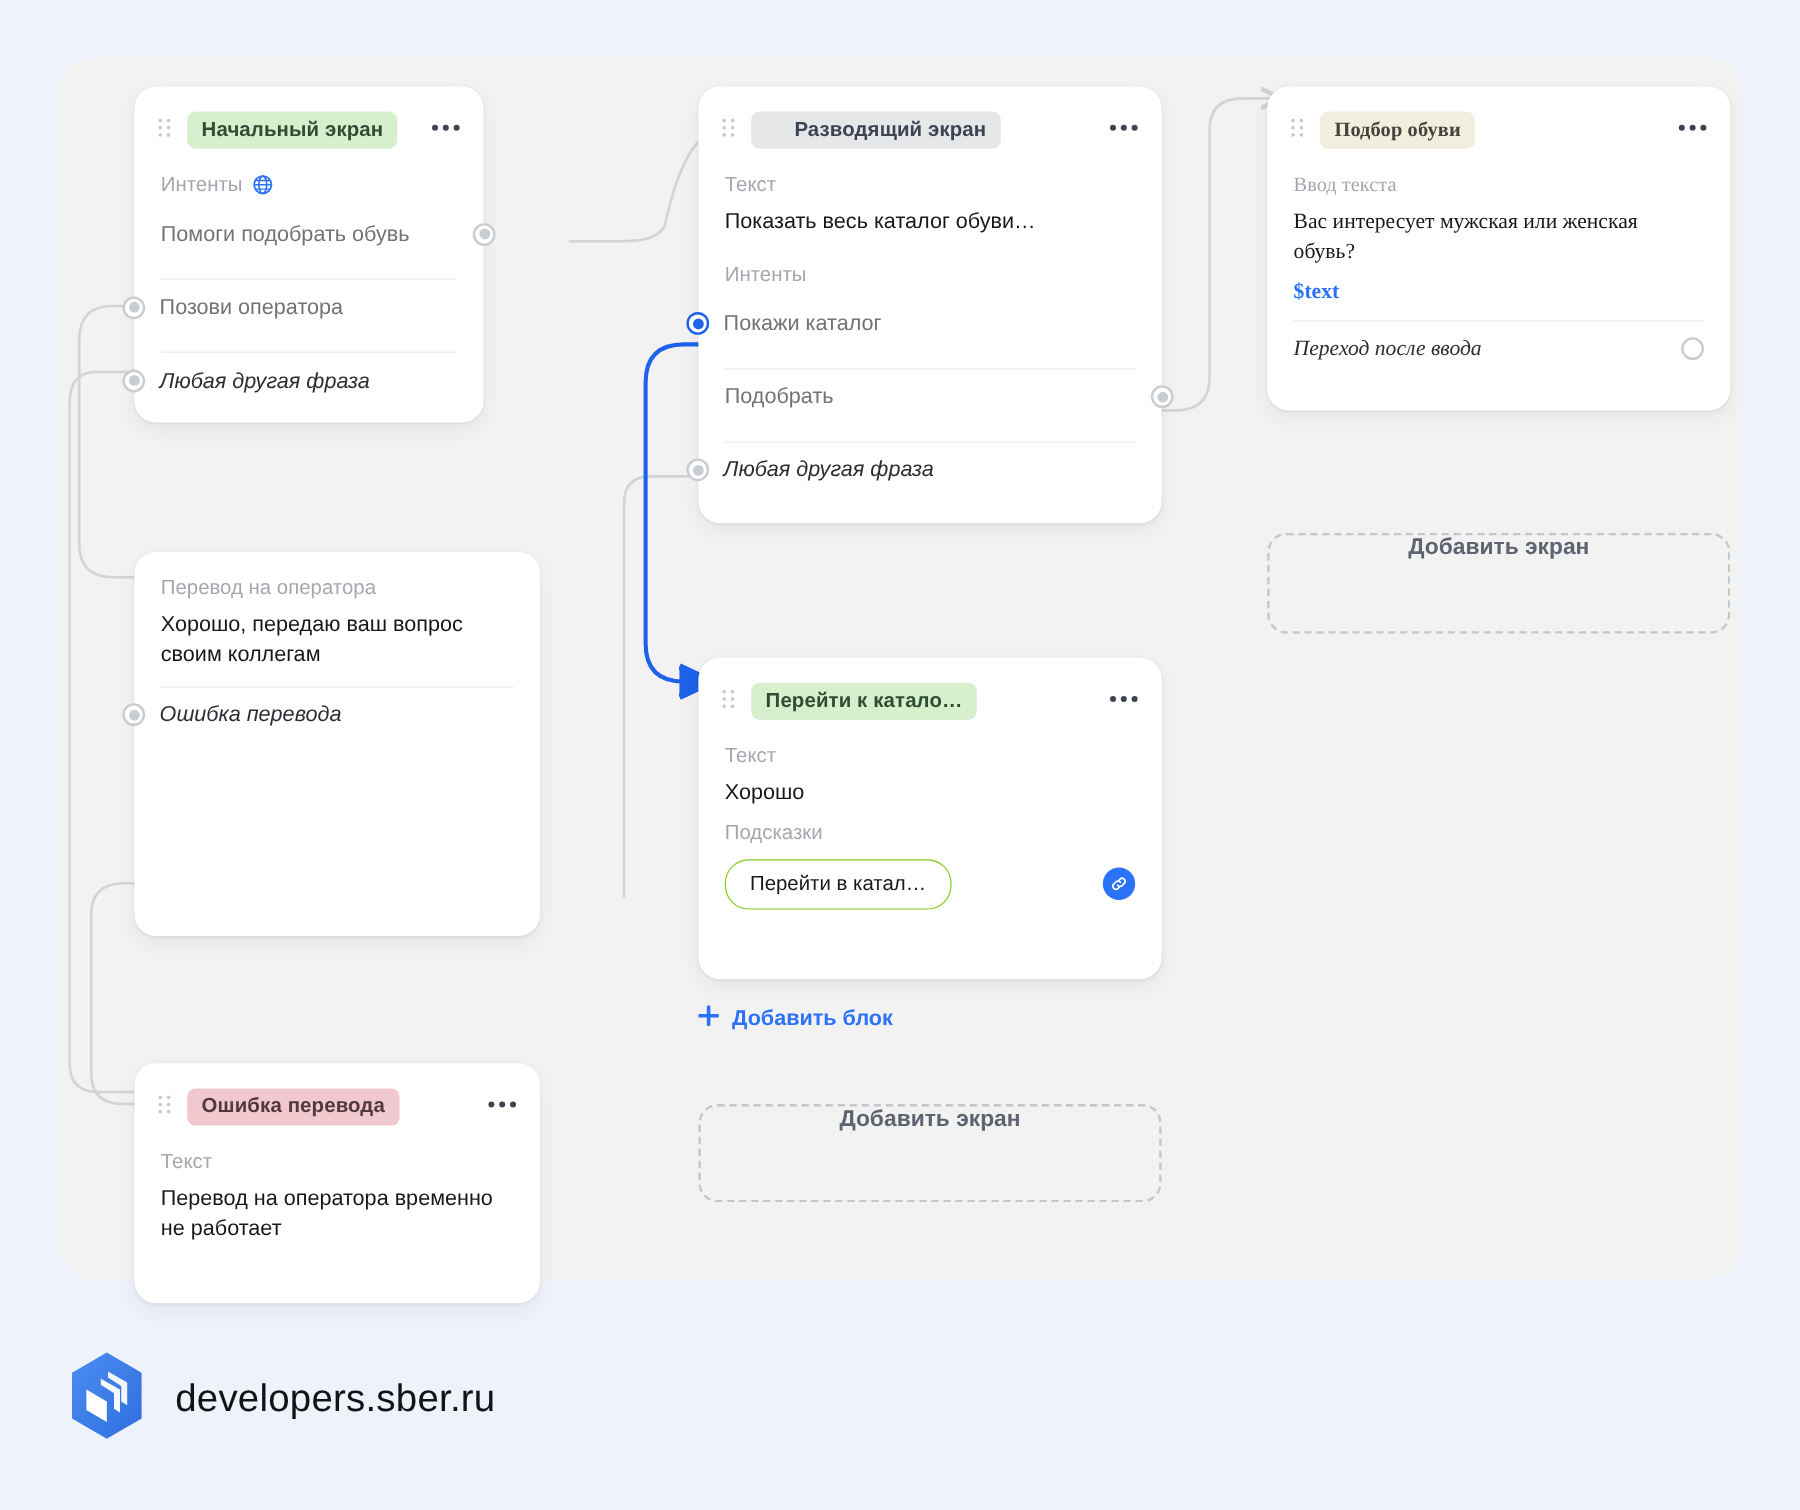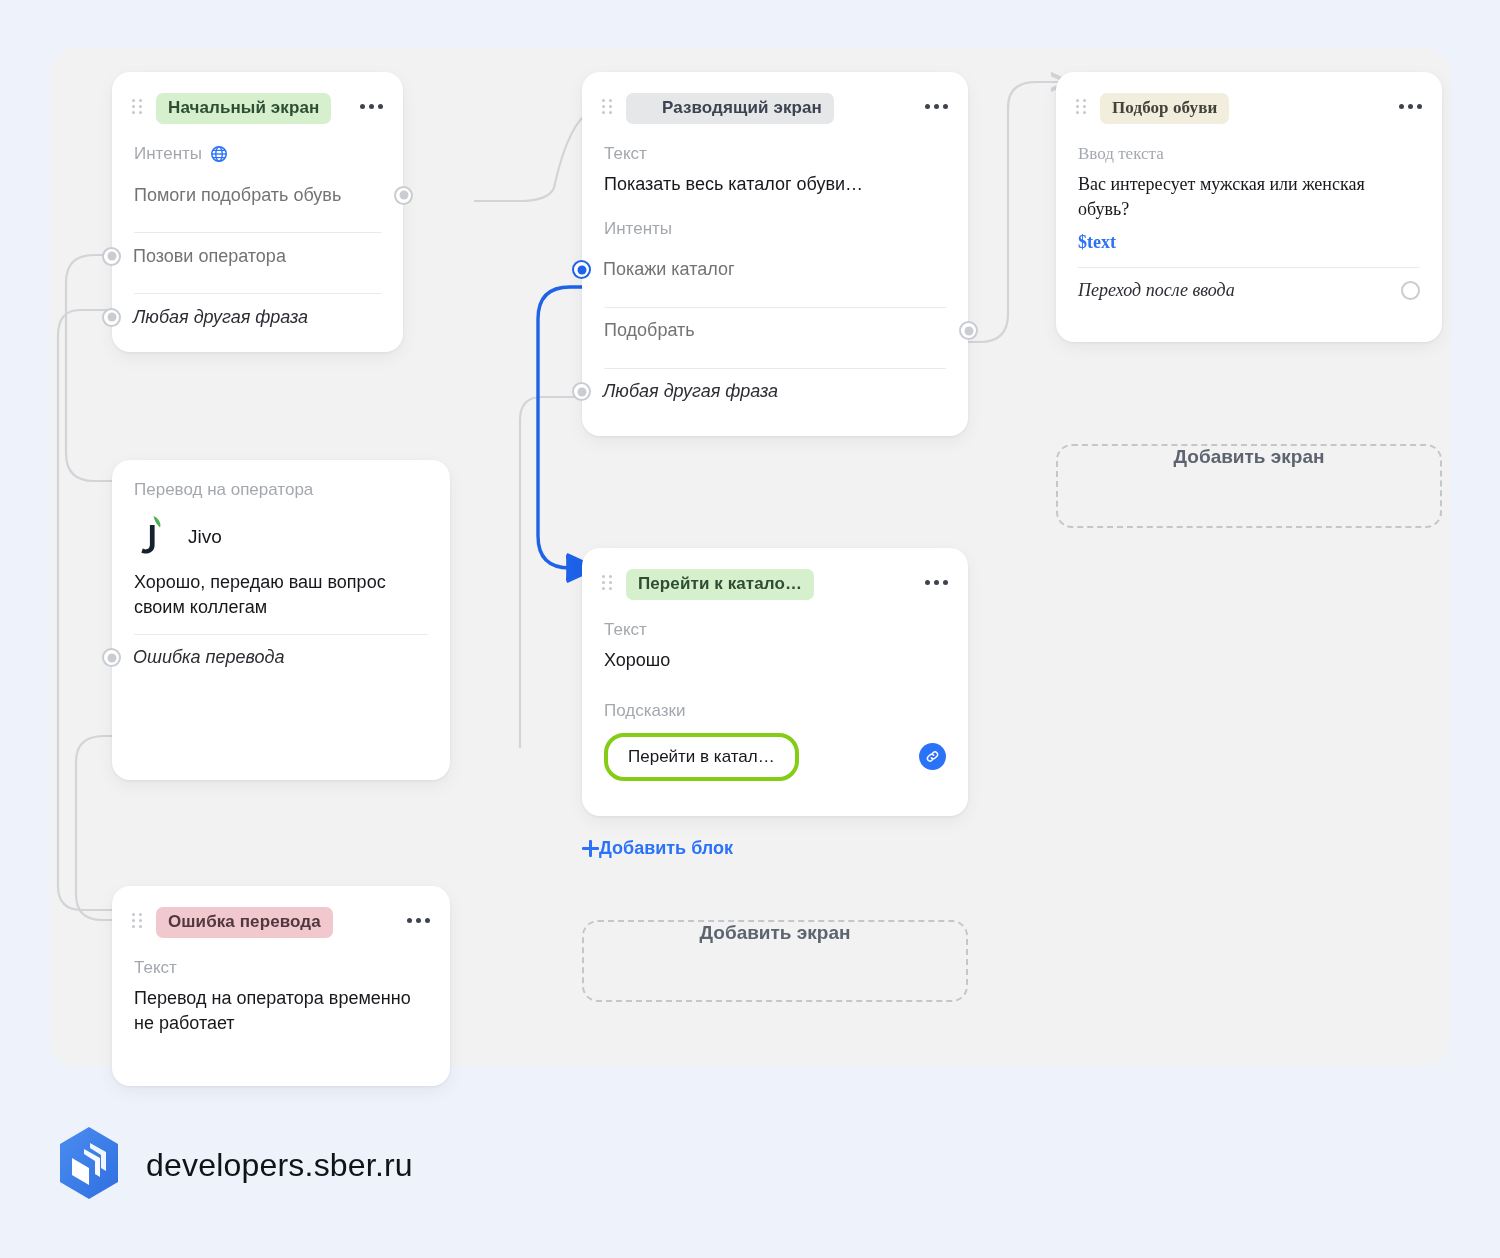--- a/index.html
+++ b/index.html
@@ -116,40 +116,40 @@
 
   .globe { width: 18px; height: 18px; display:inline-block; }
 
   
   .jivo-row { display:flex; align-items:center; gap: 22px; margin: 14px 0 10px; padding-left: 6px; }
   .jivo-name { font-size: 19px; color:#17181c; }
 
   
   .chip-row { display:flex; align-items:center; margin-top: 12px; }
   .chip {
-    border: 4px solid #84cc16;
+    border: 1px solid #84cc16;
     border-radius: 20px;
     padding: 10px 20px;
     font-size: 17px;
     color: #17181c;
     background: #fff;
     max-width: 196px;
     white-space: nowrap; overflow:hidden; text-overflow: ellipsis;
   }
   .link-badge {
     margin-left: auto;
     width: 27px; height: 27px; border-radius: 50%;
     background: #2a72f8;
     display:flex; align-items:center; justify-content:center;
   }
 
   
   .add-block {
     position: absolute;
-    display: flex; align-items: center; 
+    display: flex; align-items: flex-start; gap: 11px;
     font-size: 18px; font-weight: 700; color: #2a72f8;
     cursor: pointer;
   }
   .plus { position: relative; width: 17px; height: 17px; flex:0 0 auto; }
   .plus::before, .plus::after {
     content:""; position:absolute; background:#2a72f8; border-radius:1px;
   }
   .plus::before { left:0; top:7px; width:17px; height:3px; }
   .plus::after  { top:0; left:7px; height:17px; width:3px; }
 
@@ -314,29 +314,20 @@
         <div class="row italic">
           <span class="label">Переход после ввода</span>
           <span class="port hollow"></span>
         </div>
       </div>
     </div>
 
     <div class="card" style="left:62px; top:412px; width:338px; height:320px;">
       <div class="card-body">
         <div class="section-label">Перевод на оператора</div>
-        <div class="jivo-row">
-          <span>
-            <svg width="26" height="42" viewBox="0 0 26 42">
-              <path d="M13.5 2 C19 4.5 21.5 9.5 20 13.5 C17 11 14.5 7 13.5 2 Z" fill="#4caf50"></path>
-              <path d="M14.6 11 L14.6 31 C14.6 36.5 10.8 39.6 5.6 39.6 C3.8 39.6 2.4 39.2 1.4 38.6 L2.8 34.6 C3.6 35.1 4.6 35.4 5.6 35.4 C8.2 35.4 9.9 33.8 9.9 30.8 L9.9 11 Z" fill="#16212e"></path>
-            </svg>
-          </span>
-          <span class="jivo-name">Jivo</span>
-        </div>
         <div class="body-text">Хорошо, передаю ваш вопрос своим коллегам</div>
         <div class="divider"></div>
         <div class="row italic">
           <span class="port left"></span>
           <span class="label">Ошибка перевода</span>
         </div>
       </div>
     </div>
 
     <div class="card" style="left:62px; top:838px; width:338px; height:200px;">
@@ -375,21 +366,21 @@
         <span class="tag green">Перейти к катало…</span>
         <span class="dots">
             <i></i>
             <i></i>
             <i></i>
           </span>
       </div>
       <div class="card-body">
         <div class="section-label">Текст</div>
         <div class="body-text">Хорошо</div>
-        <div class="section-label" style="margin-top:28px;">Подсказки</div>
+        <div class="section-label" style="margin-top:11px;">Подсказки</div>
         <div class="chip-row">
           <span class="chip">Перейти в катал…</span>
           <span class="link-badge">
             <svg width="15" height="15" viewBox="0 0 20 20">
               <path d="M8.4 11.6 a3.4 3.4 0 0 0 5.1 .4 l2.4 -2.4 a3.4 3.4 0 0 0 -4.8 -4.8 l-1.3 1.3" fill="none" stroke="#fff" stroke-width="1.9" stroke-linecap="round"></path>
               <path d="M11.6 8.4 a3.4 3.4 0 0 0 -5.1 -.4 l-2.4 2.4 a3.4 3.4 0 0 0 4.8 4.8 l1.3 -1.3" fill="none" stroke="#fff" stroke-width="1.9" stroke-linecap="round"></path>
             </svg>
           </span>
         </div>
       </div>

